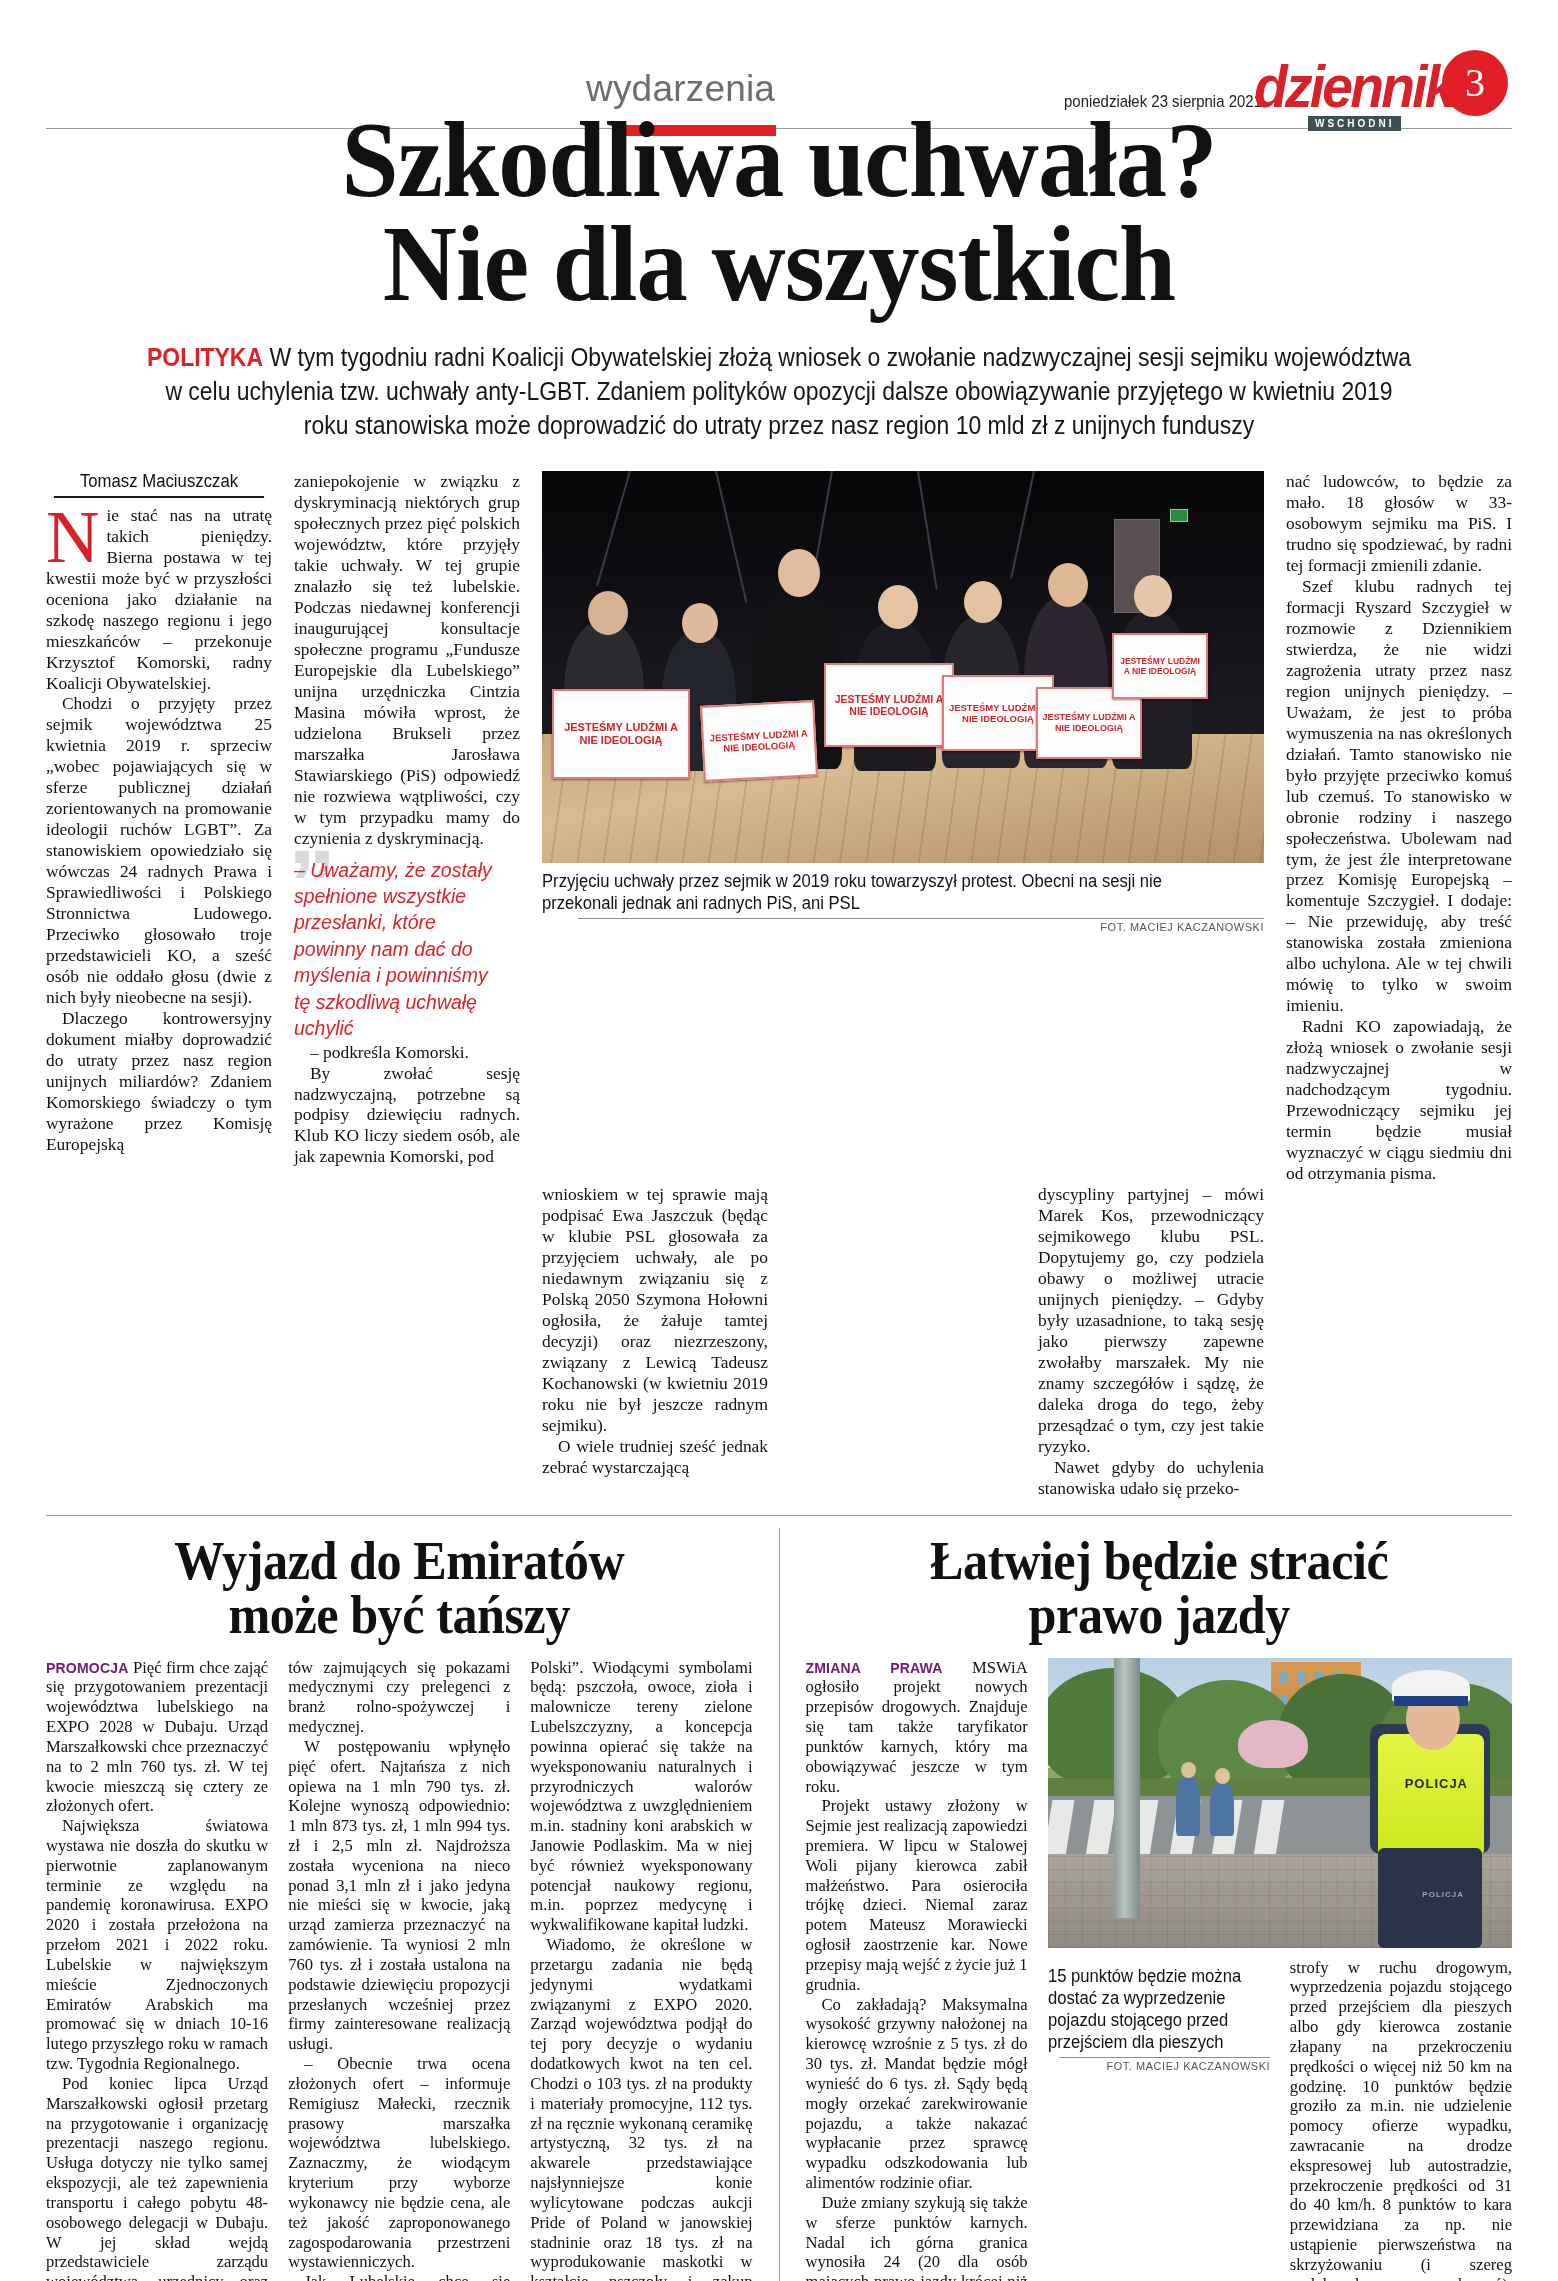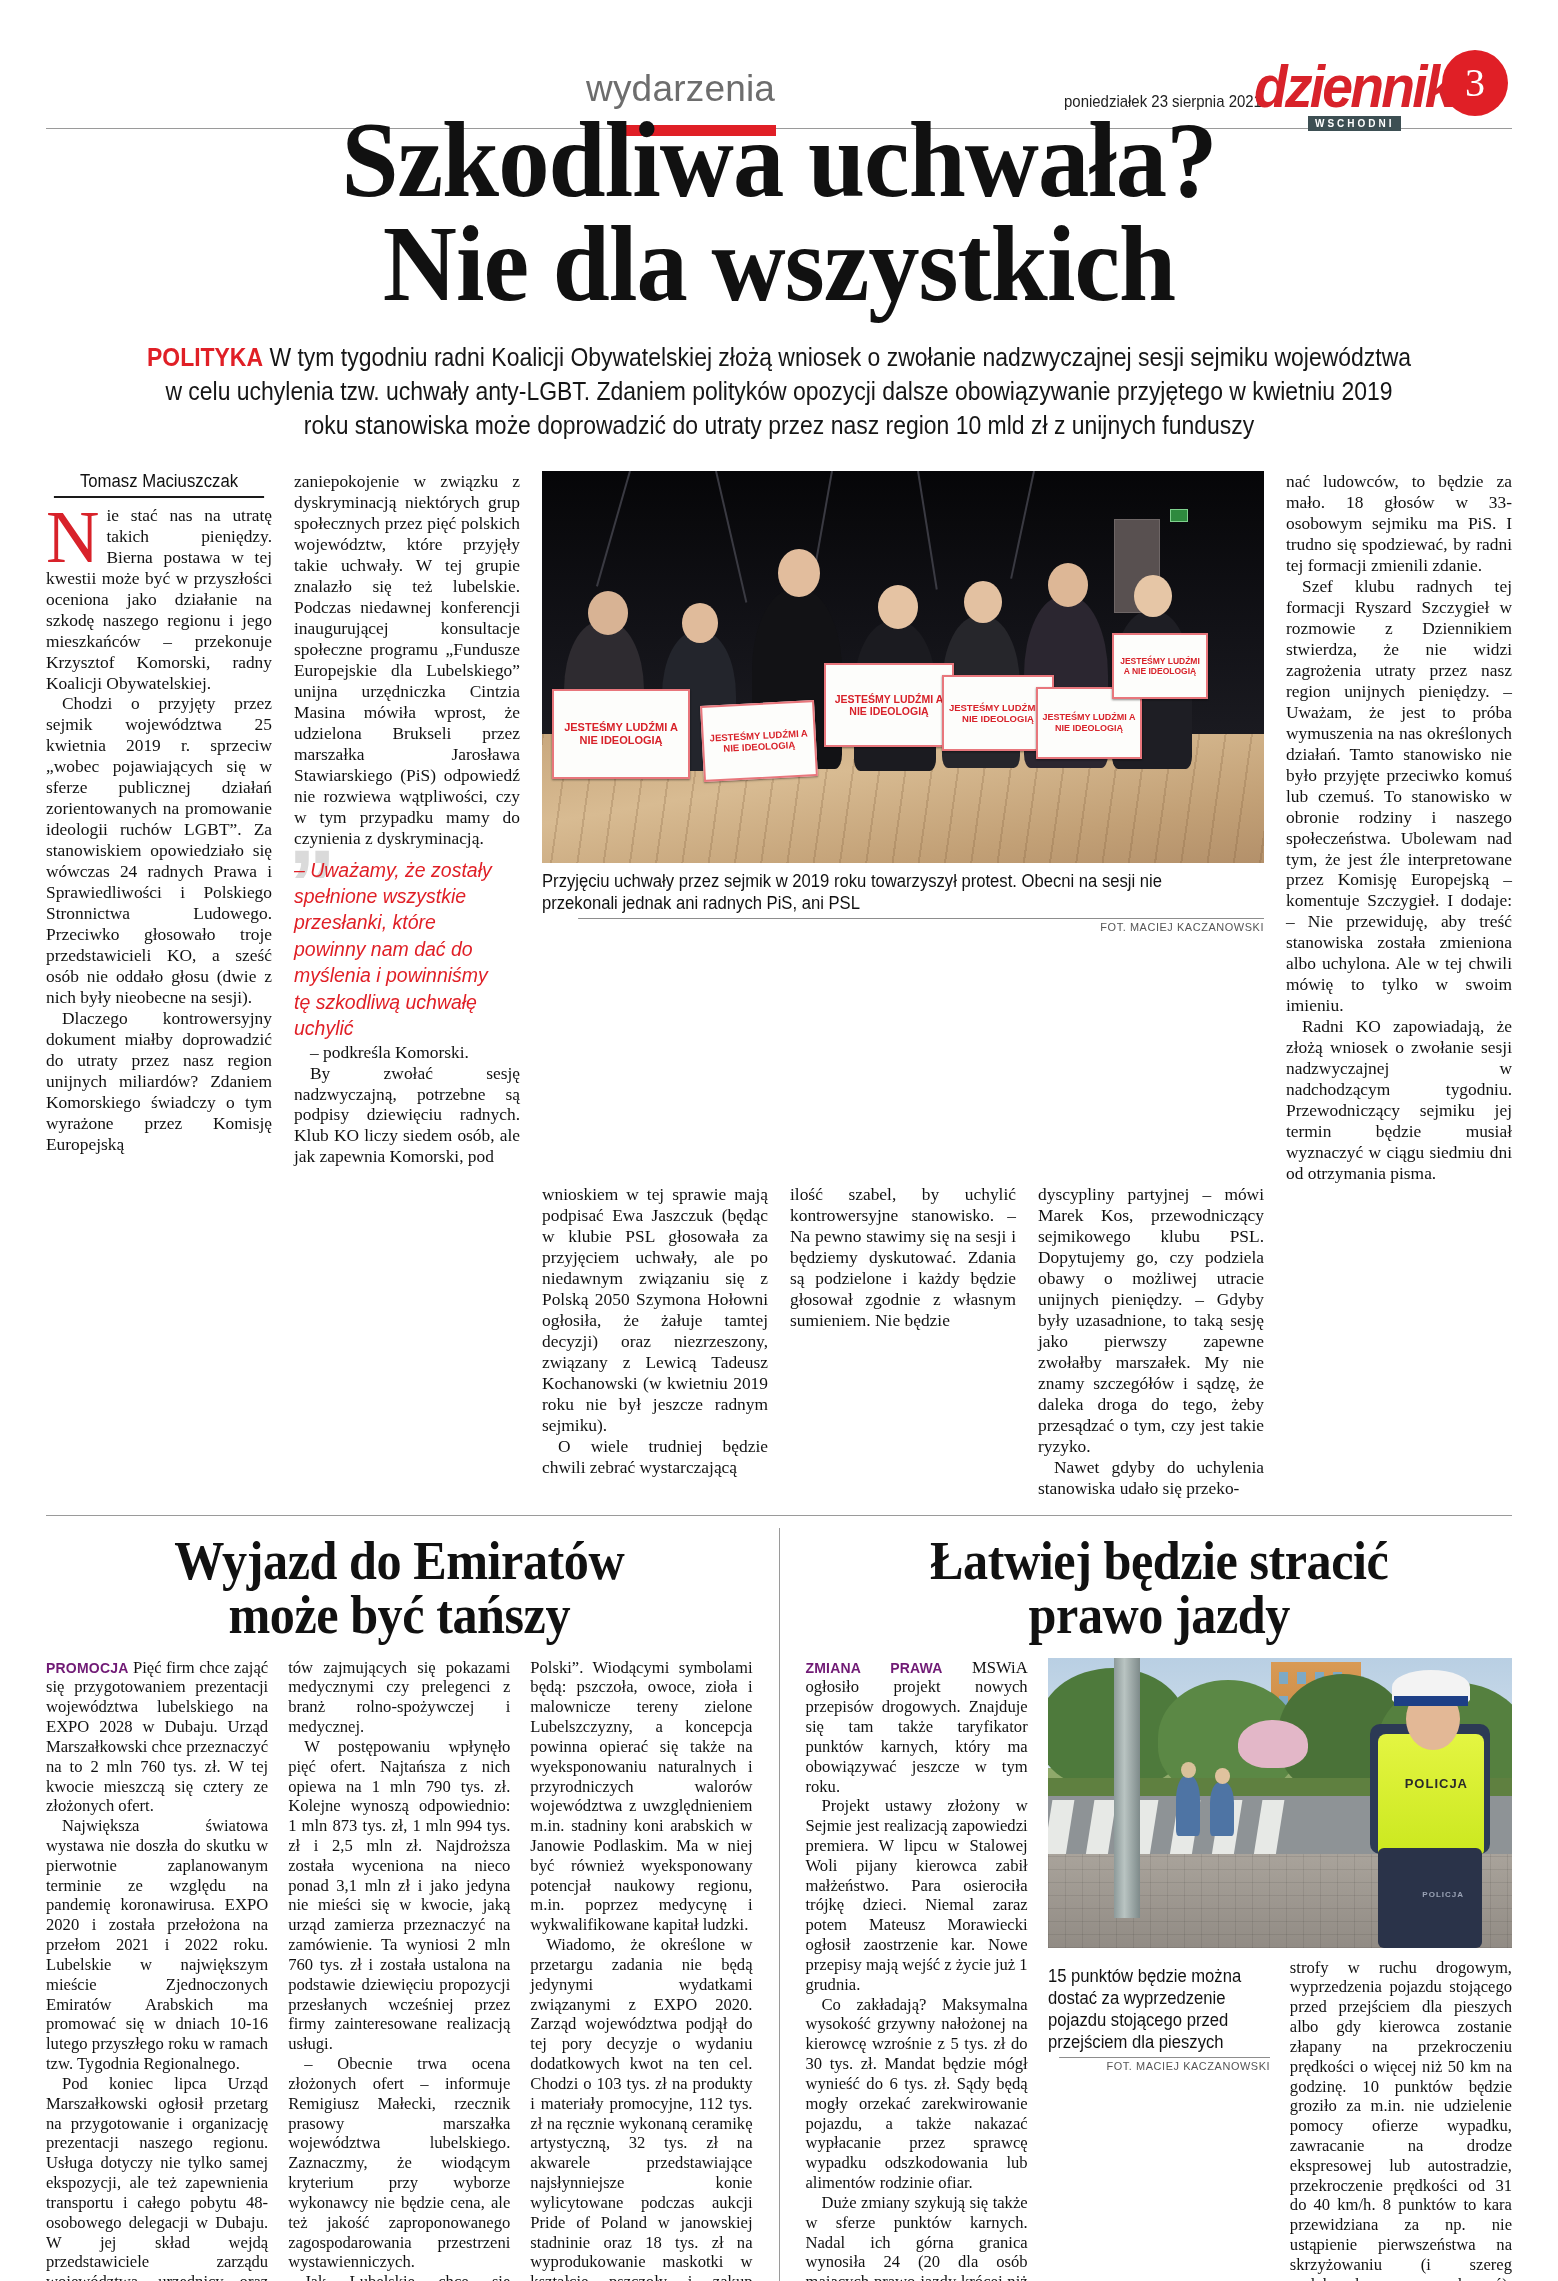--- a/index.html
+++ b/index.html
@@ -210,24 +210,21 @@
     </div>
 
     <div class="col">
       <p class="first">nać ludowców, to będzie za mało. 18 głosów w 33-osobowym sejmiku ma PiS. I trudno się spodziewać, by radni tej formacji zmienili zdanie.</p>
       <p>Szef klubu radnych tej formacji Ryszard Szczygieł w rozmowie z Dziennikiem stwierdza, że nie widzi zagrożenia utraty przez nasz region unijnych pieniędzy. – Uważam, że jest to próba wymuszenia na nas określonych działań. Tamto stanowisko nie było przyjęte przeciwko komuś lub czemuś. To stanowisko w obronie rodziny i naszego społeczeństwa. Ubolewam nad tym, że jest źle interpretowane przez Komisję Europejską – komentuje Szczygieł. I dodaje: – Nie przewiduję, aby treść stanowiska została zmieniona albo uchylona. Ale w tej chwili mówię to tylko w swoim imieniu.</p>
       <p>Radni KO zapowiadają, że złożą wniosek o zwołanie sesji nadzwyczajnej w nadchodzącym tygodniu. Przewodniczący sejmiku jej termin będzie musiał wyznaczyć w ciągu siedmiu dni od otrzymania pisma.</p>
     </div>
 
     <div class="col" style="grid-column:3">
       <p class="first">wnioskiem w tej sprawie mają podpisać Ewa Jaszczuk (będąc w klubie PSL głosowała za przyjęciem uchwały, ale po niedawnym związaniu się z Polską 2050 Szymona Hołowni ogłosiła, że żałuje tamtej decyzji) oraz niezrzeszony, związany z Lewicą Tadeusz Kochanowski (w kwietniu 2019 roku nie był jeszcze radnym sejmiku).</p>
-      <p>O wiele trudniej będzie chwili zebrać wystarczającą</p>
-    </div>
-    <div class="col" style="grid-column:4">
-      <p class="first">ilość szabel, by uchylić kontrowersyjne stanowisko. – Na pewno stawimy się na sesji i będziemy dyskutować. Zdania są podzielone i każdy będzie głosował zgodnie z własnym sumieniem. Nie będzie</p>
+      <p>O wiele trudniej sześć jednak zebrać wystarczającą</p>
     </div>
     <div class="col" style="grid-column:5">
       <p class="first">dyscypliny partyjnej – mówi Marek Kos, przewodniczący sejmikowego klubu PSL. Dopytujemy go, czy podziela obawy o możliwej utracie unijnych pieniędzy. – Gdyby były uzasadnione, to taką sesję jako pierwszy zapewne zwołałby marszałek. My nie znamy szczegółów i sądzę, że daleka droga do tego, żeby przesądzać o tym, czy jest takie ryzyko.</p>
       <p>Nawet gdyby do uchylenia stanowiska udało się przeko-</p>
     </div>
   </div>
 
   <div class="band-rule"></div>
 
   <div class="bottom">

